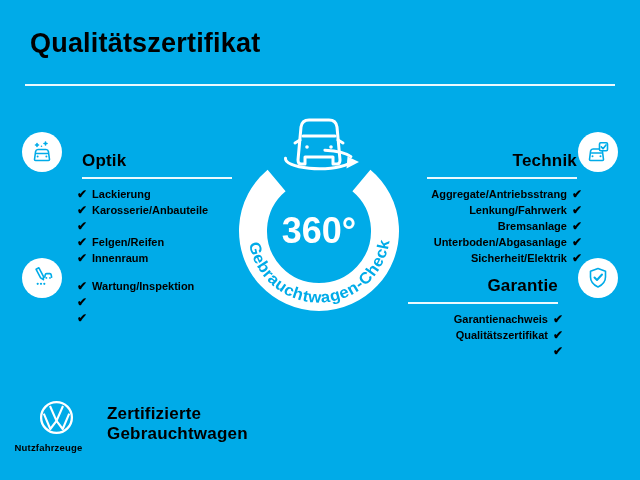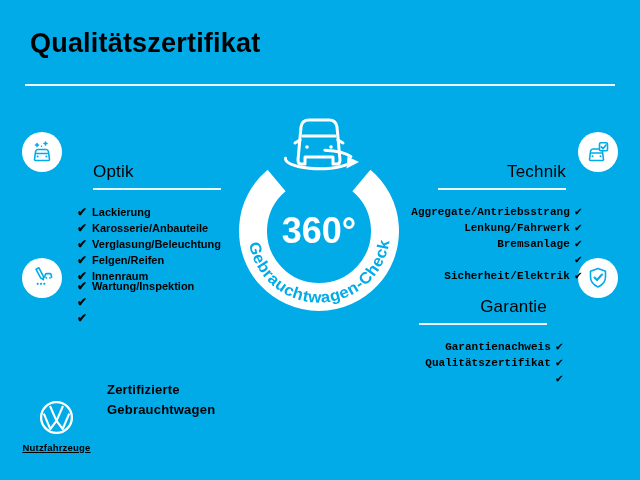--- a/index.html
+++ b/index.html
@@ -17,57 +17,57 @@
     position:absolute; left:25px; top:84px; width:590px; height:2px;
     background:rgba(255,255,255,0.92);
   }
   .badge {
     position:absolute; width:40px; height:40px; border-radius:50%;
     background:#fff; display:flex; align-items:center; justify-content:center;
   }
   .badge svg { display:block; }
   .sec { position:absolute; width:160px; }
   .sec h2 {
-    margin:16px; font-size:17px; font-weight:normal; padding-bottom:6px;
+    margin:5px; font-size:17px; font-weight:bold; padding-bottom:6px;
     border-bottom:2px solid rgba(255,255,255,0.92); letter-spacing:0.2px;
   }
   .sec .rows { margin-top:9px; display:flex; flex-direction:column; gap:4px; }
   .row {
     display:flex; align-items:center; gap:5px;
     font-size:11px; font-weight:bold; line-height:12px; white-space:nowrap;
   }
   .sec.right { text-align:right; }
-  .sec.right .row { justify-content:flex-end;font-family:Liberation Mono, monospace; }
+  .sec.right .row { justify-content:flex-end; }
   .chk { font-size:12px; line-height:1; transform:translateY(-0.5px); }
   #sec-optik    { left:77px;  top:146px; }
   #sec-technik  { left:422px; top:146px; }
   #sec-wartung  { left:77px;  top:271px; }
-  #sec-garantie { left:403px; top:281px; }
+  #sec-garantie { left:403px; top:271px; }
   #badge-optik    { left:22px;  top:132px; }
   #badge-technik  { left:578px; top:132px; }
   #badge-wartung  { left:22px;  top:258px; }
   #badge-garantie { left:578px; top:258px; }
   .emblem { position:absolute; left:218px; top:103px; width:204px; height:224px; }
   .emblem .degree {
     font-family:"Liberation Sans", sans-serif;
     font-size:36px; font-weight:bold; fill:#fff;
   }
   .emblem .curved {
     font-family:"Liberation Sans", sans-serif;
     font-size:16px; font-weight:bold; fill:var(--accent, #00abe8);
     letter-spacing:0.5px;
   }
   .vw-logo { position:absolute; left:38px; top:399px; }
   .nutz {
-    position:absolute; left:10px; top:442px; width:93px; text-align:center;
-    font-size:9.5px; font-weight:bold; letter-spacing:0.2px;text-decoration:underline;
+    position:absolute; left:2px; top:442px; width:93px; text-align:center;
+    font-size:9.5px; font-weight:bold; letter-spacing:0.2px;
   }
   .brand {
-    position:absolute; left:107px; top:380px;
-    font-size:13px; font-weight:bold; line-height:20px; letter-spacing:0.2px;
+    position:absolute; left:107px; top:404px;
+    font-size:17px; font-weight:bold; line-height:20px; letter-spacing:0.2px;
   }
   .icon-stroke { stroke:var(--accent, #00abe8); fill:none; stroke-width:1.6;
     stroke-linecap:round; stroke-linejoin:round; }
   .icon-fill { fill:var(--accent, #00abe8); }
 </style>
 </head>
 <body>
 
 <div class="stage">
 
@@ -117,21 +117,20 @@
       <div class="row">
           <span class="chk">✔</span>
           <span>Lackierung</span>
         </div>
       <div class="row">
           <span class="chk">✔</span>
           <span>Karosserie/Anbauteile</span>
         </div>
       <div class="row">
           <span class="chk">✔</span>
-          <span>Verglasung/Beleuchtung</span>
         </div>
       <div class="row">
           <span class="chk">✔</span>
           <span>Felgen/Reifen</span>
         </div>
       <div class="row">
           <span class="chk">✔</span>
           <span>Innenraum</span>
         </div>
     </div>
@@ -146,20 +145,21 @@
         </div>
       <div class="row">
           <span>Lenkung/Fahrwerk</span>
           <span class="chk">✔</span>
         </div>
       <div class="row">
           <span>Bremsanlage</span>
           <span class="chk">✔</span>
         </div>
       <div class="row">
+          <span>Unterboden/Abgasanlage</span>
           <span class="chk">✔</span>
         </div>
       <div class="row">
           <span>Sicherheit/Elektrik</span>
           <span class="chk">✔</span>
         </div>
     </div>
   </section>
 
   <section class="sec" id="sec-wartung">

